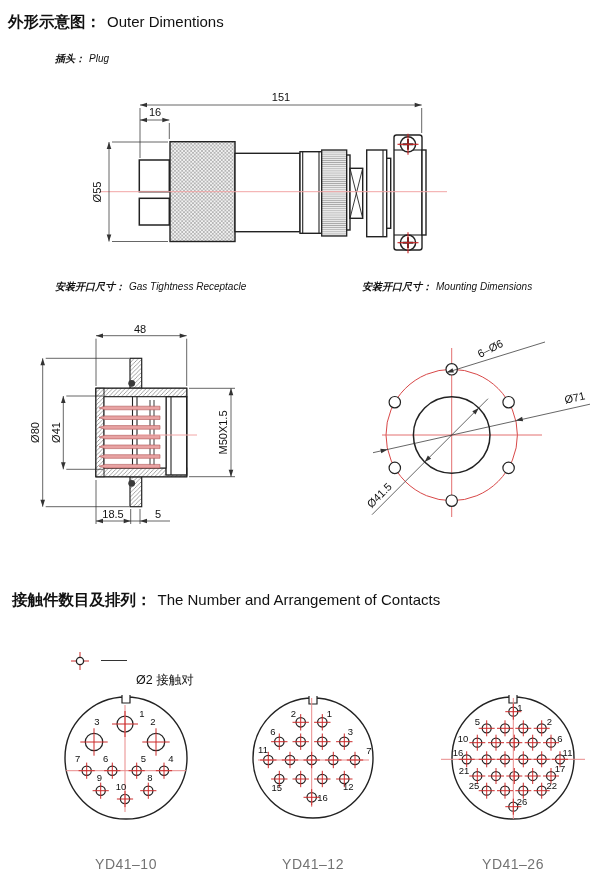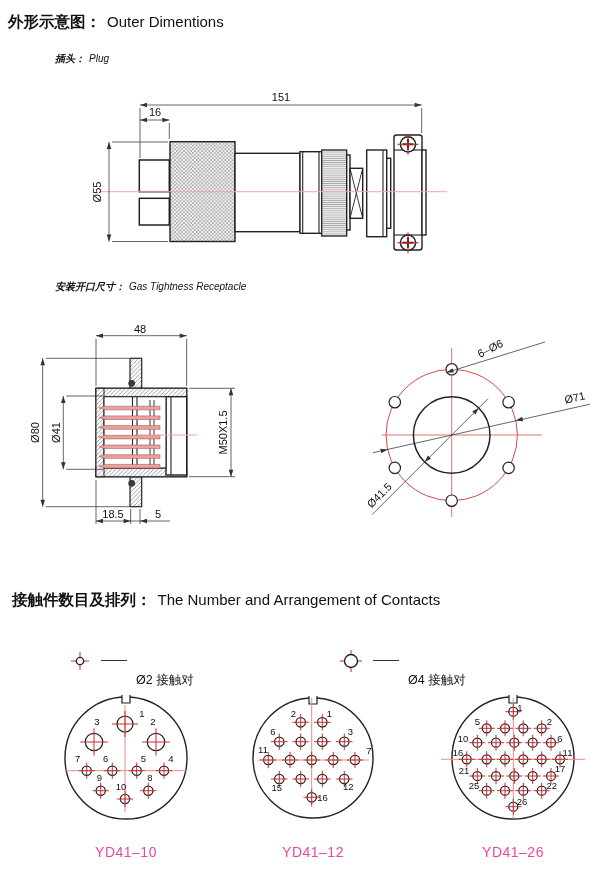--- a/index.html
+++ b/index.html
@@ -13,21 +13,21 @@
   svg{display:block;}
   .ol{fill:#fff;stroke:#222;stroke-width:1.4;}
   .ln{stroke:#222;stroke-width:1.1;fill:none;}
   .thin{stroke:#333;stroke-width:0.75;fill:none;}
   .ar{fill:#333;stroke:none;}
   .dt{font-size:11px;fill:#111;font-family:"Liberation Sans",sans-serif;}
   .cl{stroke:#f2a6a6;stroke-width:1;fill:none;}
   .redc{stroke:#d84848;stroke-width:1;fill:none;}
   .pin-num{font-size:9.5px;fill:#111;font-family:"Liberation Sans",sans-serif;}
   .conn{width:160px;text-align:center;}
-  .conn-name{font-size:14px;margin-top:10px;letter-spacing:0.5px;color:#ec4899;}
+  .conn-name{font-size:14px;margin-top:22px;letter-spacing:0.5px;color:#737373;}
   .legend-item{display:flex;align-items:center;}
   .legend-dash{display:inline-block;width:26px;border-top:1.2px solid #333;margin:0 9px;}
   .legend-label{font-size:12.5px;margin-top:40px;}
 </style>
 </head>
 <body>
 
 <div class="page">
 
   <svg width="0" height="0" style="position:absolute">
@@ -122,20 +122,23 @@
     <line class="thin" x1="27" y1="54" x2="83" y2="54"></line>
     <line class="thin" x1="27" y1="153.5" x2="83" y2="153.5"></line>
     <g transform="translate(16,104) rotate(-90)">
       <text class="dt" text-anchor="middle">Ø55</text>
     </g>
   </svg>
 
   <div class="abs sub-label" style="left:55px;top:280px">
     <span>安装开口尺寸：</span><span class="en">Gas Tightness Receptacle</span>
   </div>
+  <div class="abs sub-label" style="left:362px;top:280px">
+    <span>安装开口尺寸：</span><span class="en">Mounting Dimensions</span>
+  </div>
 
   <svg class="abs" style="left:25px;top:325px" width="285" height="205" viewBox="0 0 285 205">
 
     <rect x="105" y="33.3" width="11.7" height="30" fill="url(#hatch)" stroke="#222" stroke-width="1.2"></rect>
     <rect x="105" y="151.7" width="11.7" height="30" fill="url(#hatch)" stroke="#222" stroke-width="1.2"></rect>
 
     <rect class="ol" x="71" y="63.3" width="90.7" height="88.4"></rect>
     <rect x="71" y="63.3" width="90.7" height="8.7" fill="url(#hatch)" stroke="#222" stroke-width="1"></rect>
     <rect x="71" y="143" width="90.7" height="8.7" fill="url(#hatch)" stroke="#222" stroke-width="1"></rect>
     <rect x="71" y="63.3" width="8" height="88.4" fill="url(#hatch)" stroke="#222" stroke-width="1"></rect>
@@ -253,29 +256,20 @@
   </div>
 
   <div class="abs legend-item" style="left:68px;top:632px">
     <svg width="24" height="24">
       <line x1="3" y1="12" x2="21" y2="12" stroke="#cc2a2a" stroke-width="1"></line>
       <line x1="12" y1="3" x2="12" y2="21" stroke="#cc2a2a" stroke-width="1"></line>
       <circle cx="12" cy="12" r="3.6" fill="#fff" stroke="#222" stroke-width="1.3"></circle>
     </svg>
     <span class="legend-dash"></span>
     <span class="legend-label">Ø2 接触对</span>
-  </div>
-  <div class="abs legend-item" style="left:338px;top:632px">
-    <svg width="26" height="26">
-      <line x1="2" y1="13" x2="24" y2="13" stroke="#cc2a2a" stroke-width="1"></line>
-      <line x1="13" y1="2" x2="13" y2="24" stroke="#cc2a2a" stroke-width="1"></line>
-      <circle cx="13" cy="13" r="6.5" fill="#fff" stroke="#222" stroke-width="1.4"></circle>
-    </svg>
-    <span class="legend-dash"></span>
-    <span class="legend-label">Ø4 接触对</span>
   </div>
 
   <div class="abs conn" style="left:46px;top:684px">
     <svg width="160" height="150">
         <circle cx="80" cy="74" r="61" fill="#fff" stroke="#222222" stroke-width="1.4"></circle>
         <path d="M76,11 v8 h8 v-8" fill="#fff" stroke="#222222" stroke-width="1.2"></path>
         <circle cx="79" cy="40" r="8" fill="#fff" stroke="#222222" stroke-width="1.25"></circle>
         <circle cx="110" cy="58" r="8.7" fill="#fff" stroke="#222222" stroke-width="1.25"></circle>
         <circle cx="48" cy="58" r="8.7" fill="#fff" stroke="#222222" stroke-width="1.25"></circle>
         <circle cx="118" cy="86.7" r="4.6" fill="#fff" stroke="#222222" stroke-width="1.25"></circle>

